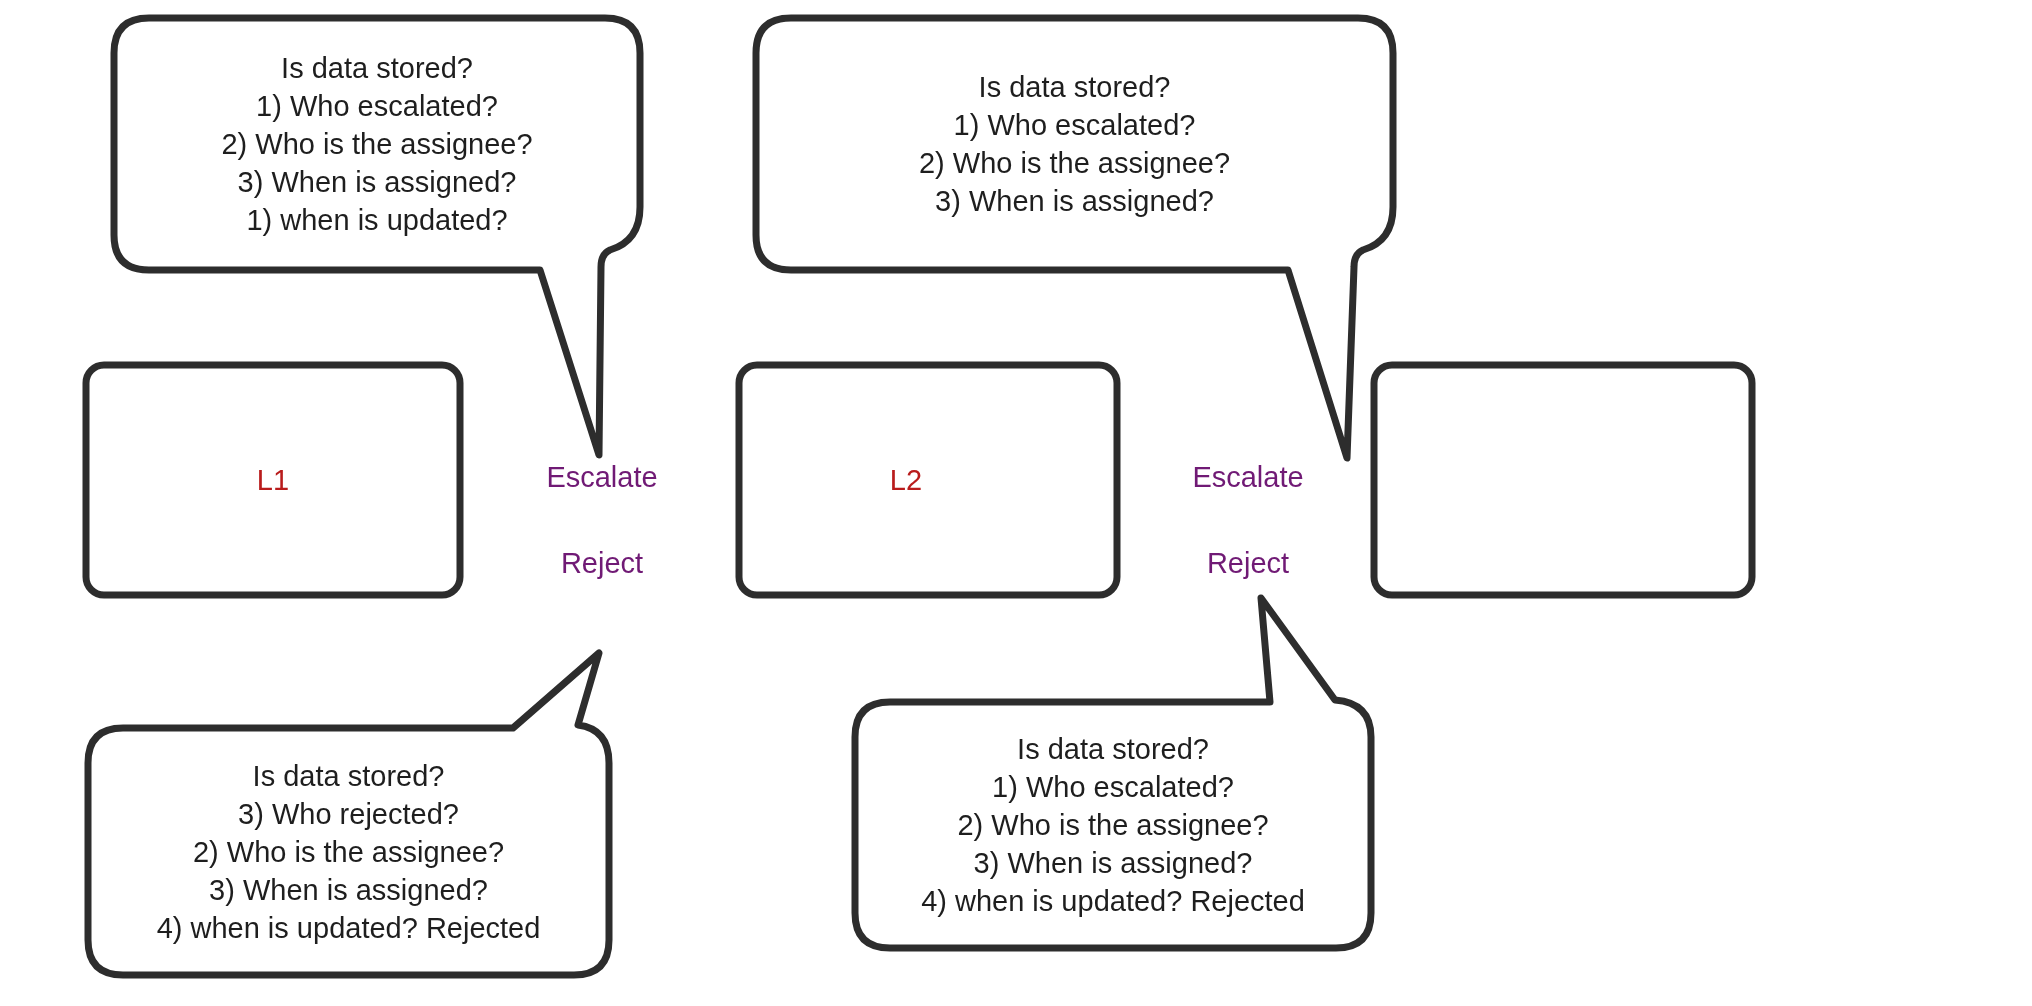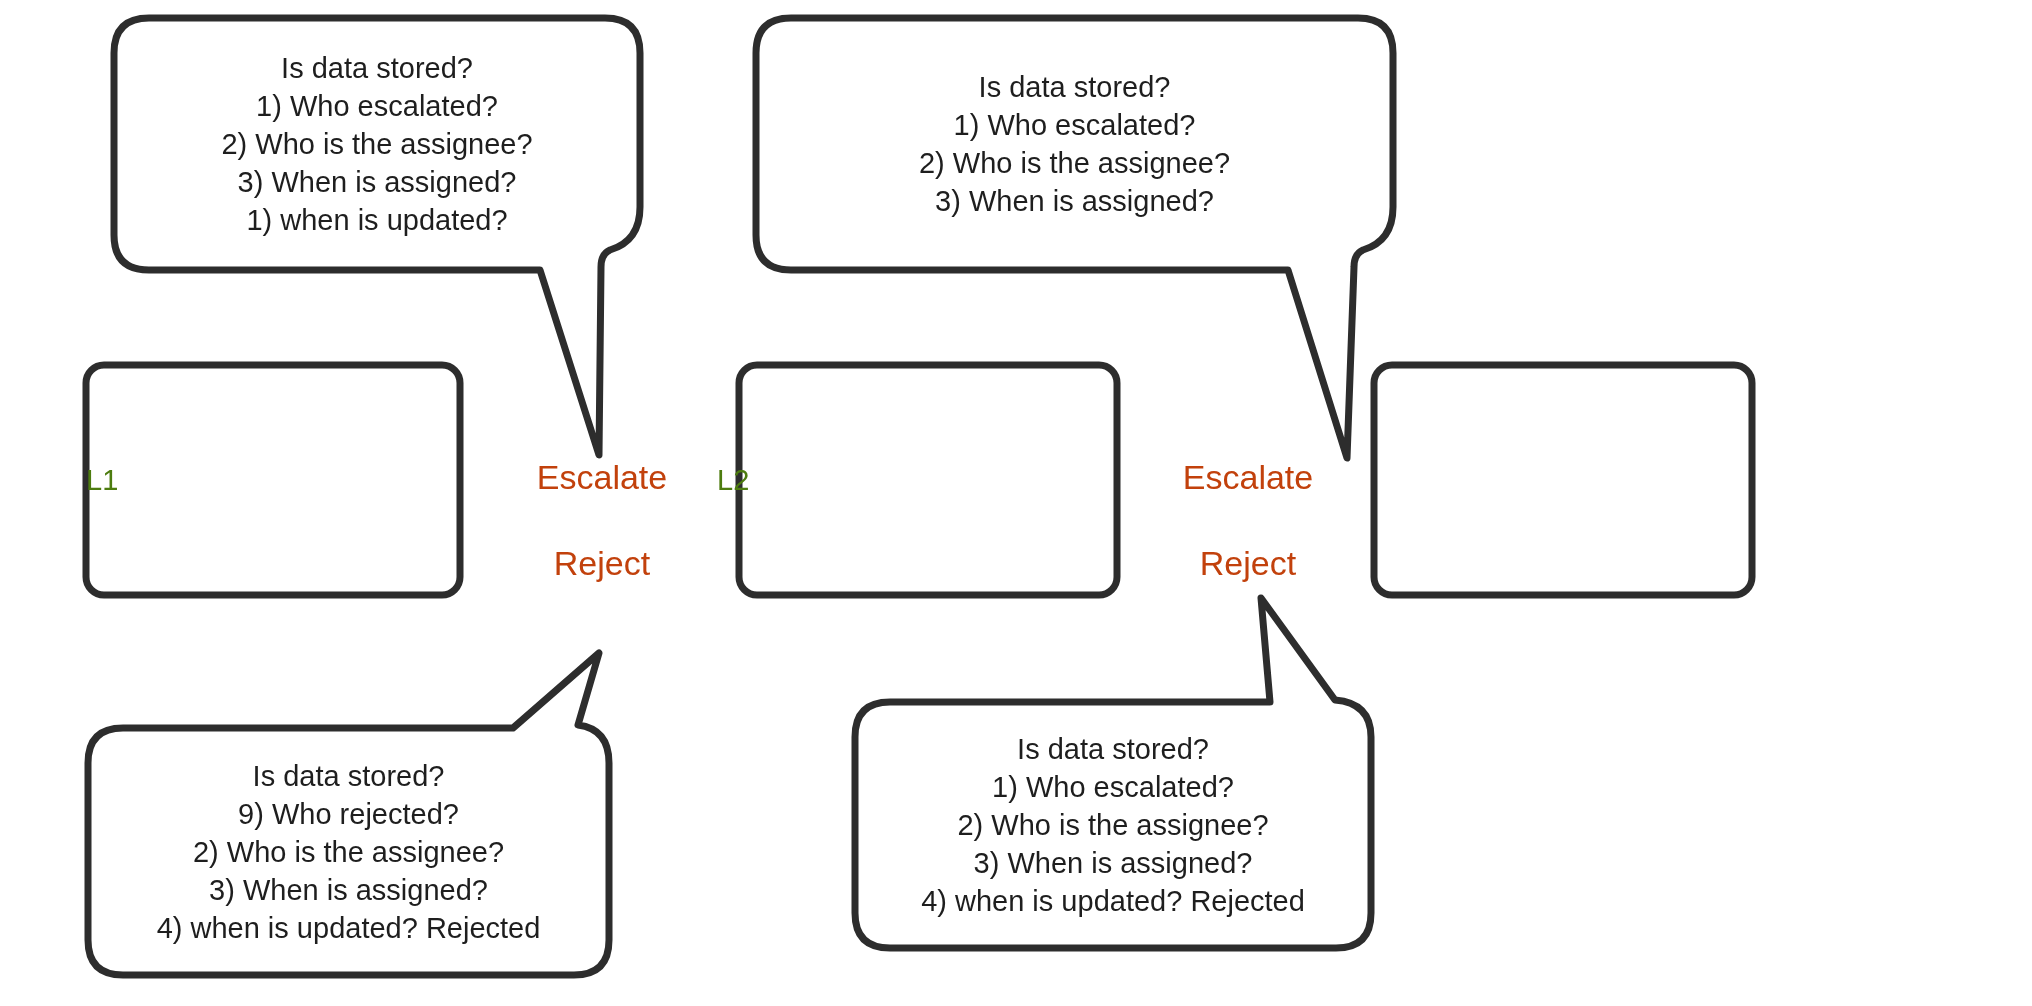--- a/index.html
+++ b/index.html
@@ -39,29 +39,30 @@
     text-align: center;
     font-size: 29px;
     line-height: 38px;
     white-space: nowrap;
     color: #1e1e1e;
   }
   .node-label {
     position: absolute;
     display: flex;
     align-items: center;
+    justify-content: center;
     font-size: 29px;
-    color: #4d7c0f;
+    color: #b91c1c;
   }
   .edge-label {
     position: absolute;
     transform: translate(-50%, -50%);
-    font-size: 34px;
+    font-size: 29px;
     white-space: nowrap;
-    color: #c2410c;
+    color: #701a75;
   }
 </style>
 </head>
 <body>
 
 <div id="canvas">
 
   <svg id="shape-layer" viewBox="0 0 2032 1006" xmlns="http://www.w3.org/2000/svg">
 
     <path class="shape" d="M 149 18 L 605 18 Q 640 18 640 53 L 640 207 Q 640 241 610 250
@@ -95,21 +96,21 @@
 
   <div class="bubble-text" style="left:756px; top:18px; width:637px; height:252px;">
     <span>Is data stored?</span>
     <span>1) Who escalated?</span>
     <span>2) Who is the assignee?</span>
     <span>3) When is assigned?</span>
   </div>
 
   <div class="bubble-text" style="left:88px; top:728px; width:521px; height:247px;">
     <span>Is data stored?</span>
-    <span>9) Who rejected?</span>
+    <span>3) Who rejected?</span>
     <span>2) Who is the assignee?</span>
     <span>3) When is assigned?</span>
     <span>4) when is updated? Rejected</span>
   </div>
 
   <div class="bubble-text" style="left:855px; top:702px; width:516px; height:246px;">
     <span>Is data stored?</span>
     <span>1) Who escalated?</span>
     <span>2) Who is the assignee?</span>
     <span>3) When is assigned?</span>

